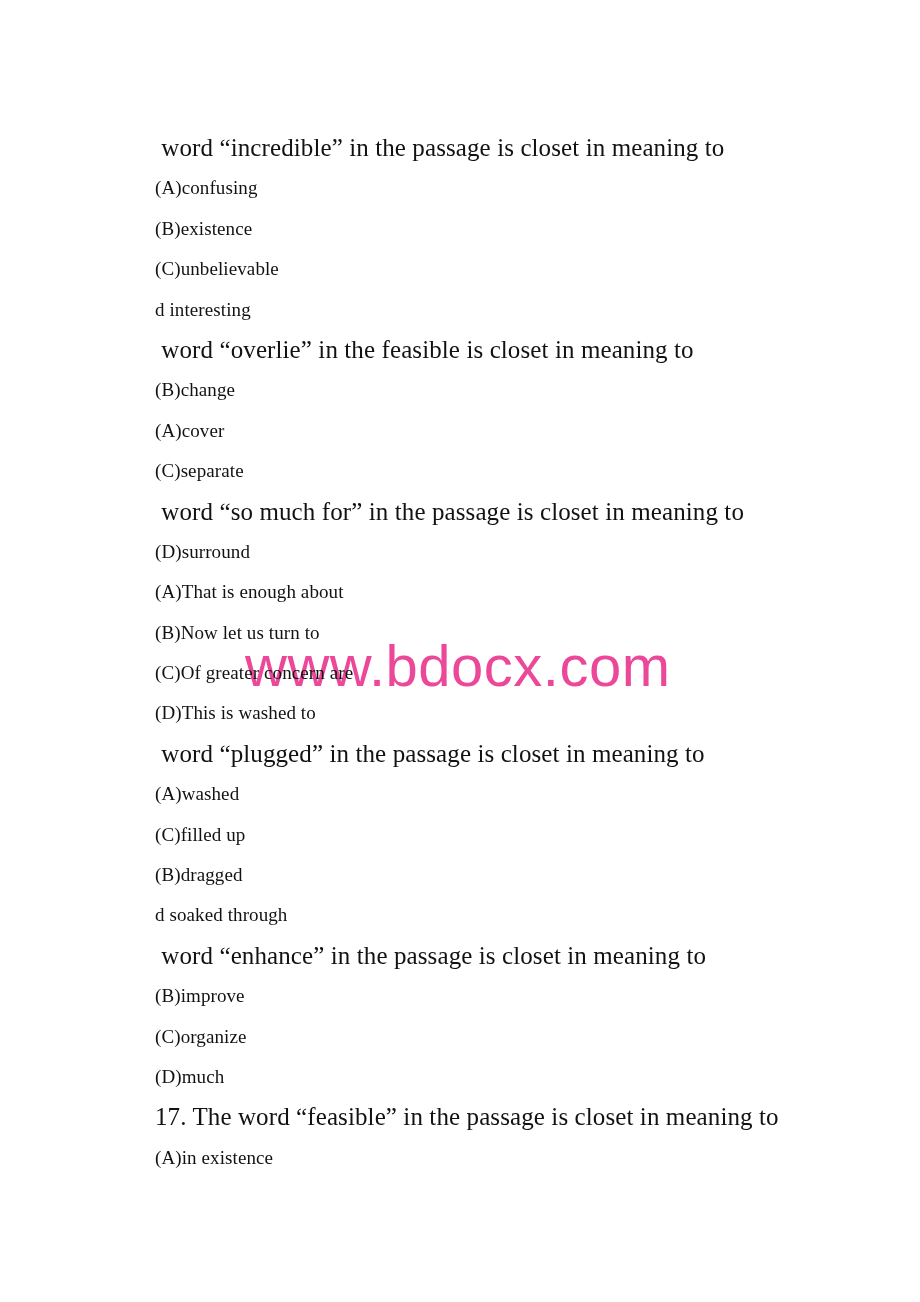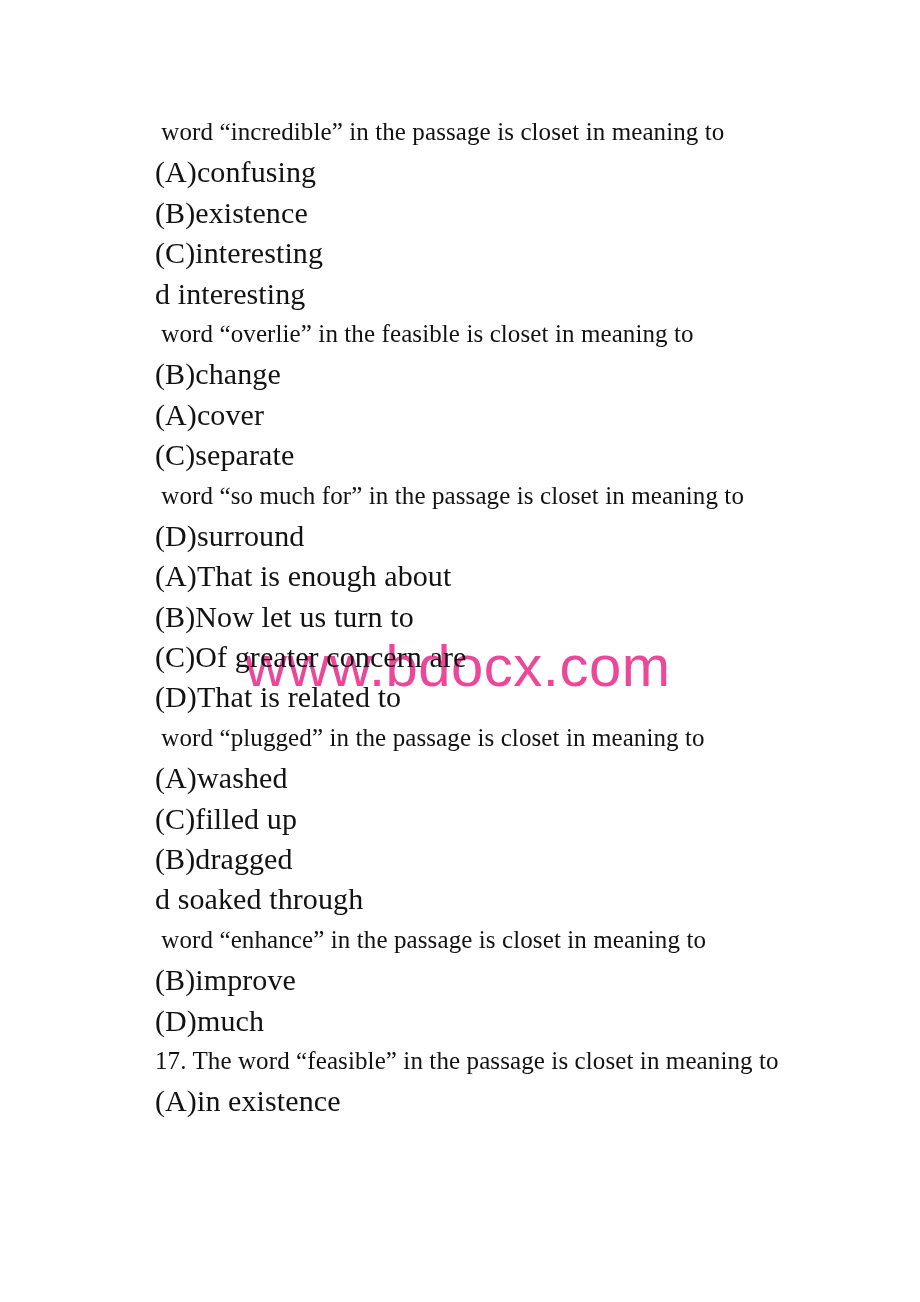--- a/index.html
+++ b/index.html
@@ -36,21 +36,21 @@
     white-space: nowrap;
     user-select: none;
     z-index: 1;
     margin-top: 32px;
   }
 
   
   #text-column {
     position: absolute;
     left: 0;
-    top: 112px;
+    top: 128px;
     width: 920px;
     z-index: 2;
   }
 
   .doc-line {
     margin: 0;
     padding: 0 0 0 155px;
     height: 40.4px;
     line-height: 40.4px;
     font-size: 25px;
@@ -58,52 +58,53 @@
     white-space: pre;
     letter-spacing: 0.1px;
   }
 
   
   .question-line {
     font-size: 25px;
   }
 
   .option-line {
-    font-size: 30px;
+    font-size: 19px;
   }
 </style>
 </head>
 <body>
 
 <div id="page">
 
   <div id="watermark">www.bdocx.com</div>
 
   <div id="text-column">
 
   <p class="doc-line question-line"> word “incredible” in the passage is closet in meaning to</p>
       <p class="doc-line option-line">(A)confusing</p>
       <p class="doc-line option-line">(B)existence</p>
-      <p class="doc-line option-line">(C)interesting</p>
+      <p class="doc-line option-line">(C)unbelievable</p>
       <p class="doc-line option-line">d interesting</p>
       <p class="doc-line question-line"> word “overlie” in the feasible is closet in meaning to</p>
       <p class="doc-line option-line">(B)change</p>
       <p class="doc-line option-line">(A)cover</p>
       <p class="doc-line option-line">(C)separate</p>
       <p class="doc-line question-line"> word “so much for” in the passage is closet in meaning to</p>
       <p class="doc-line option-line">(D)surround</p>
       <p class="doc-line option-line">(A)That is enough about</p>
       <p class="doc-line option-line">(B)Now let us turn to</p>
       <p class="doc-line option-line">(C)Of greater concern are</p>
-      <p class="doc-line option-line">(D)That is related to</p>
+      <p class="doc-line option-line">(D)This is washed to</p>
       <p class="doc-line question-line"> word “plugged” in the passage is closet in meaning to</p>
       <p class="doc-line option-line">(A)washed</p>
       <p class="doc-line option-line">(C)filled up</p>
       <p class="doc-line option-line">(B)dragged</p>
       <p class="doc-line option-line">d soaked through</p>
       <p class="doc-line question-line"> word “enhance” in the passage is closet in meaning to</p>
       <p class="doc-line option-line">(B)improve</p>
+      <p class="doc-line option-line">(C)organize</p>
       <p class="doc-line option-line">(D)much</p>
       <p class="doc-line question-line">17. The word “feasible” in the passage is closet in meaning to</p>
       <p class="doc-line option-line">(A)in existence</p>
     </div>
 
 </div>
 
 </body></html>

